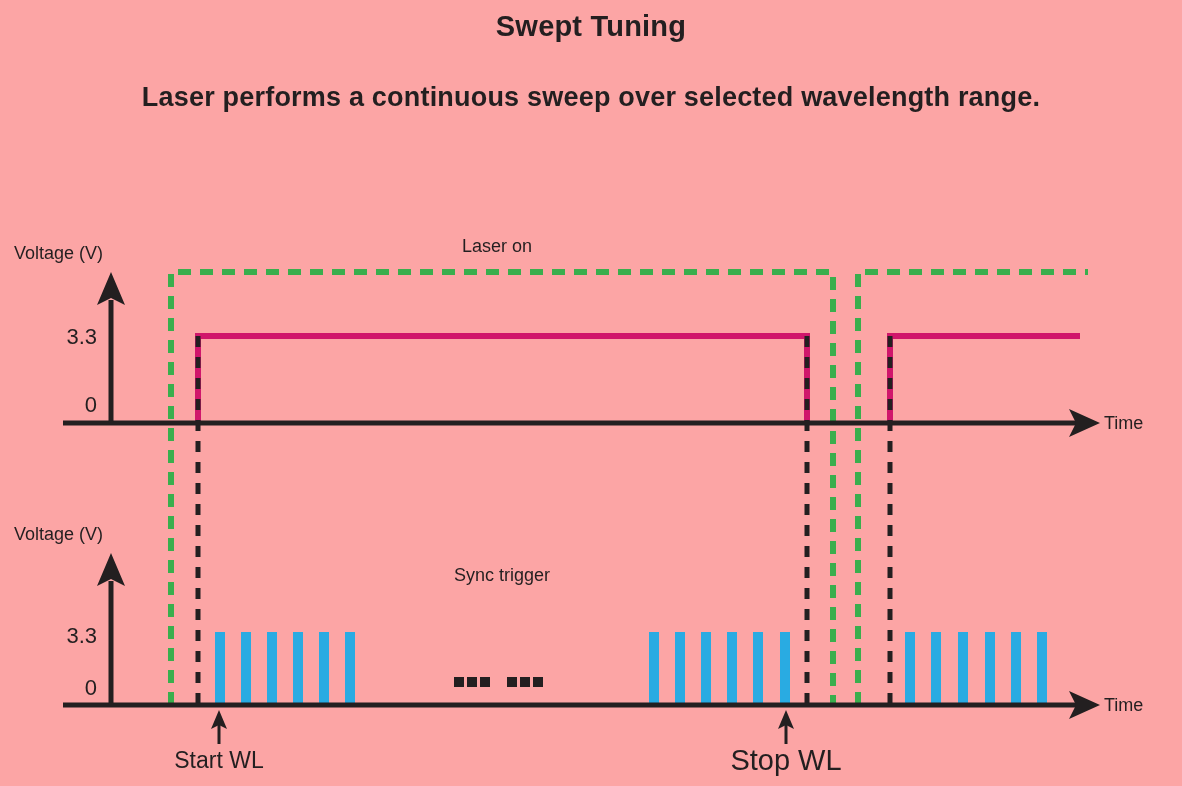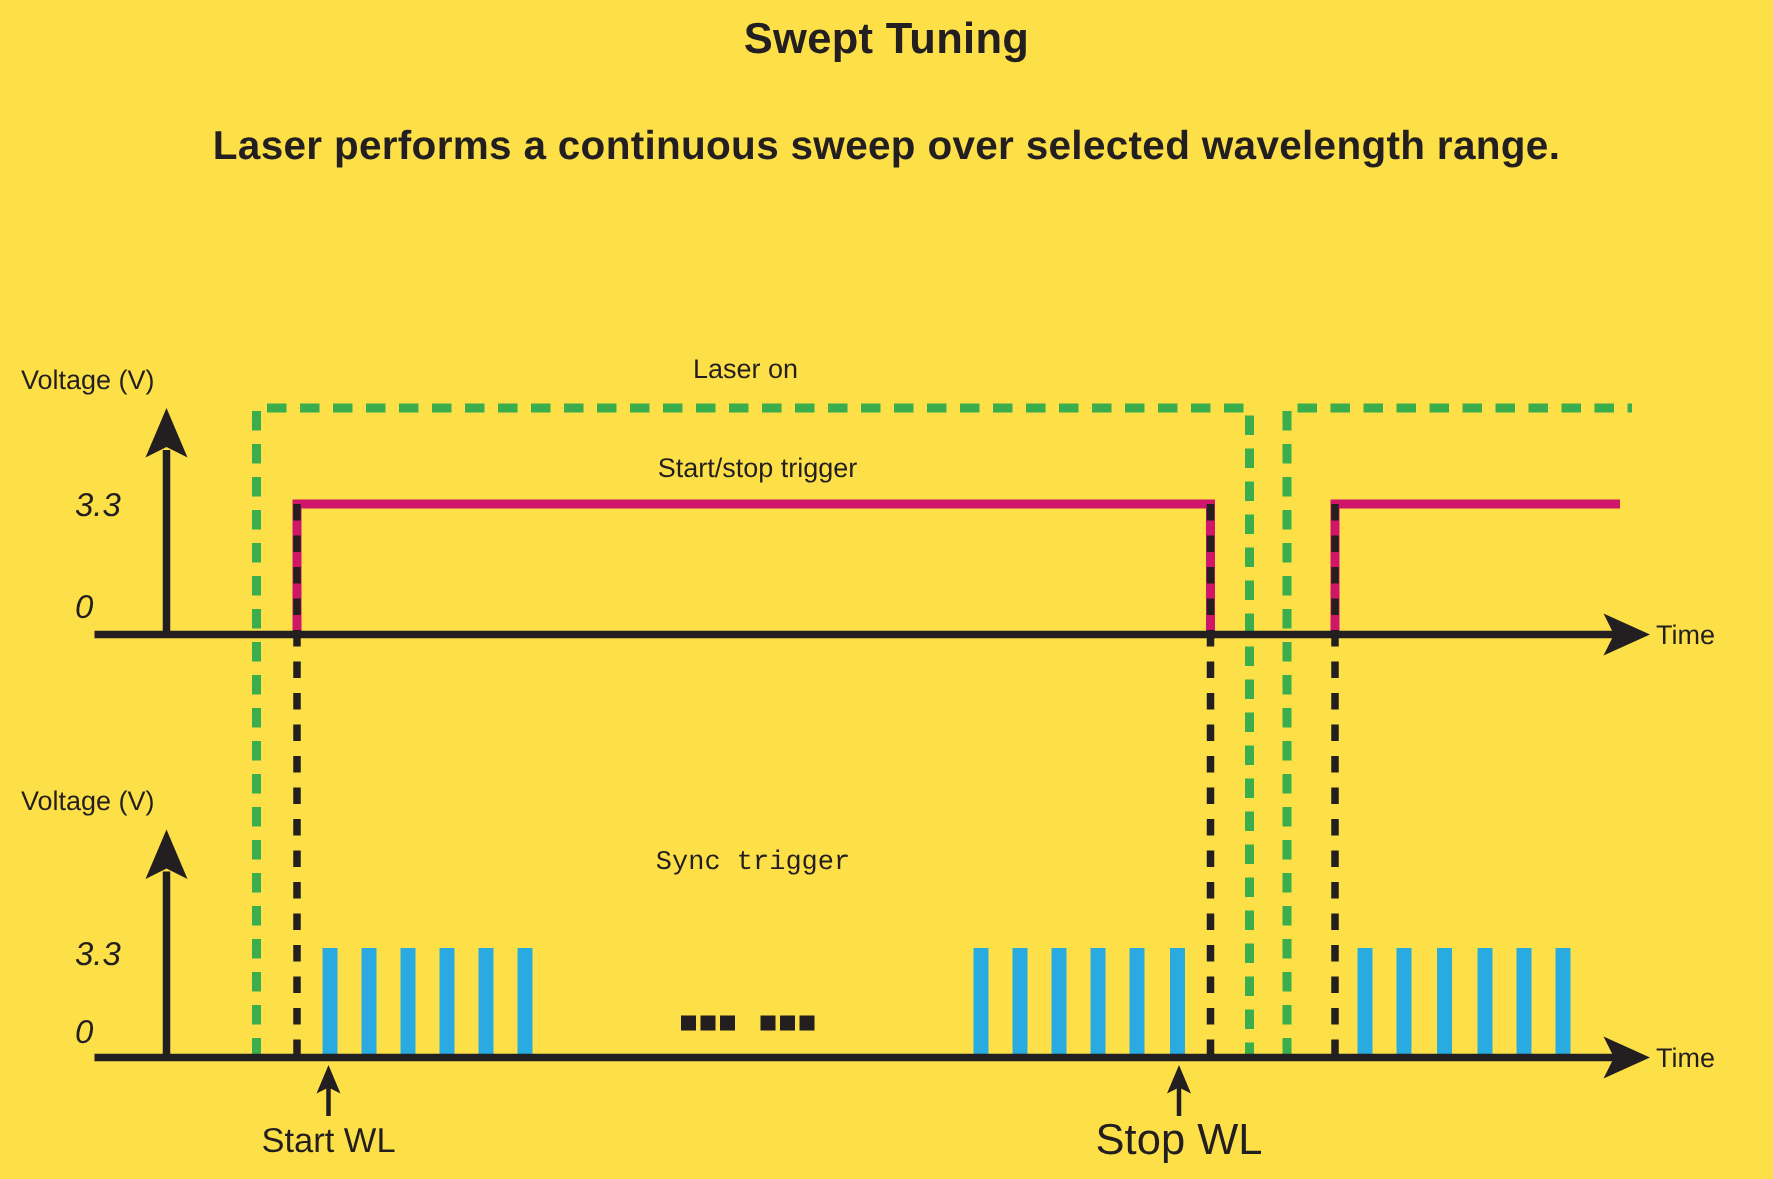--- a/index.html
+++ b/index.html
@@ -1,30 +1,30 @@
 <!DOCTYPE html>
 <html><head>
 <meta charset="utf-8">
 <style>
   html,body{margin:0;padding:0;background:#fff;}
   .canvas{
-    position:relative;width:1182px;height:786px;background:#fde047;
+    position:relative;width:1182px;height:786px;background:#fca5a5;
     font-family:"Liberation Sans",sans-serif;color:#231f20;overflow:hidden;
   }
   .title{
     position:absolute;top:10px;left:0;width:100%;text-align:center;
     font-size:29px;font-weight:700;letter-spacing:.2px;
   }
   .subtitle{
     position:absolute;top:82px;left:0;width:100%;text-align:center;
     font-size:27px;font-weight:700;letter-spacing:.2px;
   }
   .lbl{position:absolute;font-size:18px;line-height:26px;white-space:nowrap;}
   .lbl.center{transform:translateX(-50%);}
-  .tick{position:absolute;width:47px;text-align:left;font-size:22px;line-height:26px;font-style:italic;}
+  .tick{position:absolute;width:47px;text-align:right;font-size:22px;line-height:26px;}
   svg.diagram{position:absolute;left:0;top:0;width:1182px;height:786px;}
 </style>
 </head>
 <body>
 
 <div class="canvas">
 
   <div class="title">Swept Tuning</div>
   <div class="subtitle">Laser performs a continuous sweep over selected wavelength range.</div>
 
@@ -71,24 +71,23 @@
       <line x1="219" y1="744" x2="219" y2="724" stroke="#231f20" stroke-width="3"></line>
       <polygon points="219,710 211,729 219,725 227,729" fill="#231f20"></polygon>
       <line x1="786" y1="744" x2="786" y2="724" stroke="#231f20" stroke-width="3"></line>
       <polygon points="786,710 778,729 786,725 794,729" fill="#231f20"></polygon>
     </svg>
 
   <div class="lbl" style="left:14px;top:240px;">Voltage (V)</div>
   <div class="tick" style="left:50px;top:324px;">3.3</div>
   <div class="tick" style="left:50px;top:392px;">0</div>
   <div class="lbl center" style="left:497px;top:233px;">Laser on</div>
-  <div class="lbl center" style="left:505px;top:299px;">Start/stop trigger</div>
   <div class="lbl" style="left:1104px;top:410px;">Time</div>
 
   <div class="lbl" style="left:14px;top:521px;">Voltage (V)</div>
   <div class="tick" style="left:50px;top:623px;">3.3</div>
   <div class="tick" style="left:50px;top:675px;">0</div>
-  <div class="lbl center" style="left:502px;top:562px;font-family:Liberation Mono, monospace;">Sync trigger</div>
+  <div class="lbl center" style="left:502px;top:562px;">Sync trigger</div>
   <div class="lbl" style="left:1104px;top:692px;">Time</div>
   <div class="lbl center" style="left:219px;top:747px;font-size:23px;text-align:right;">Start WL</div>
   <div class="lbl center" style="left:786px;top:747px;font-size:29px;">Stop WL</div>
 
 </div>
 
 </body></html>

